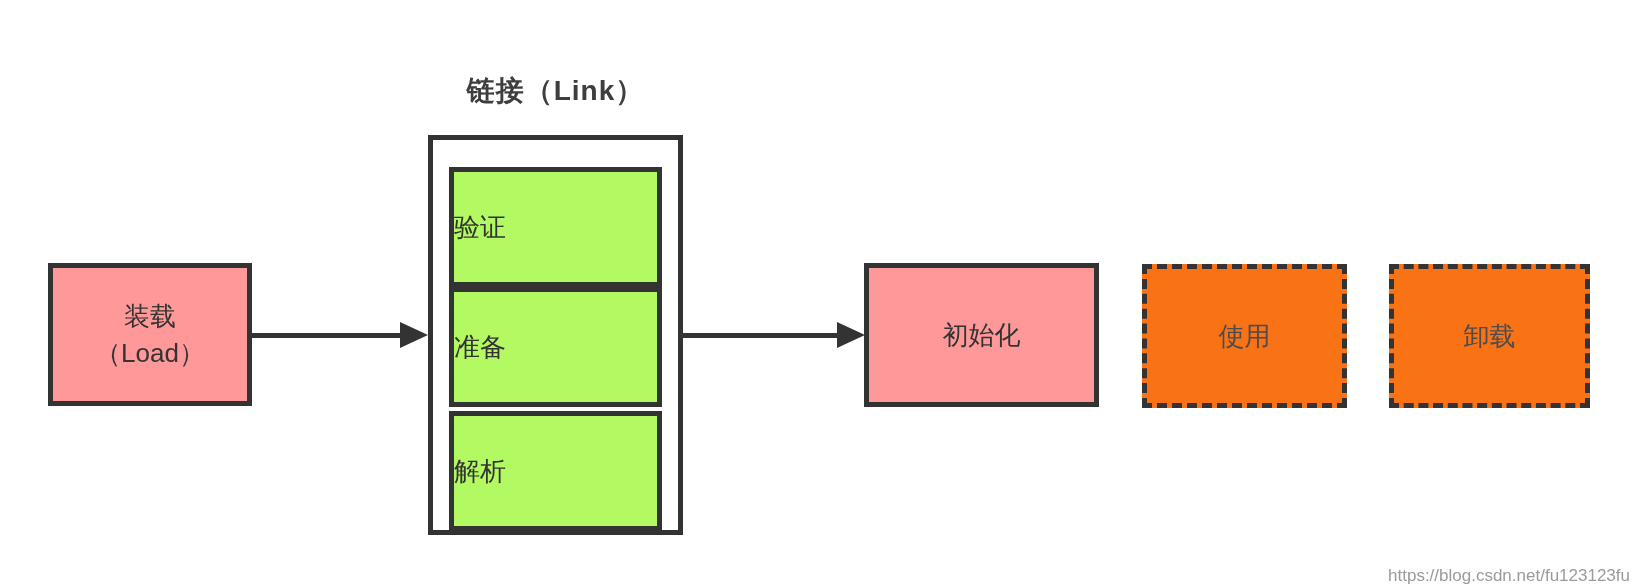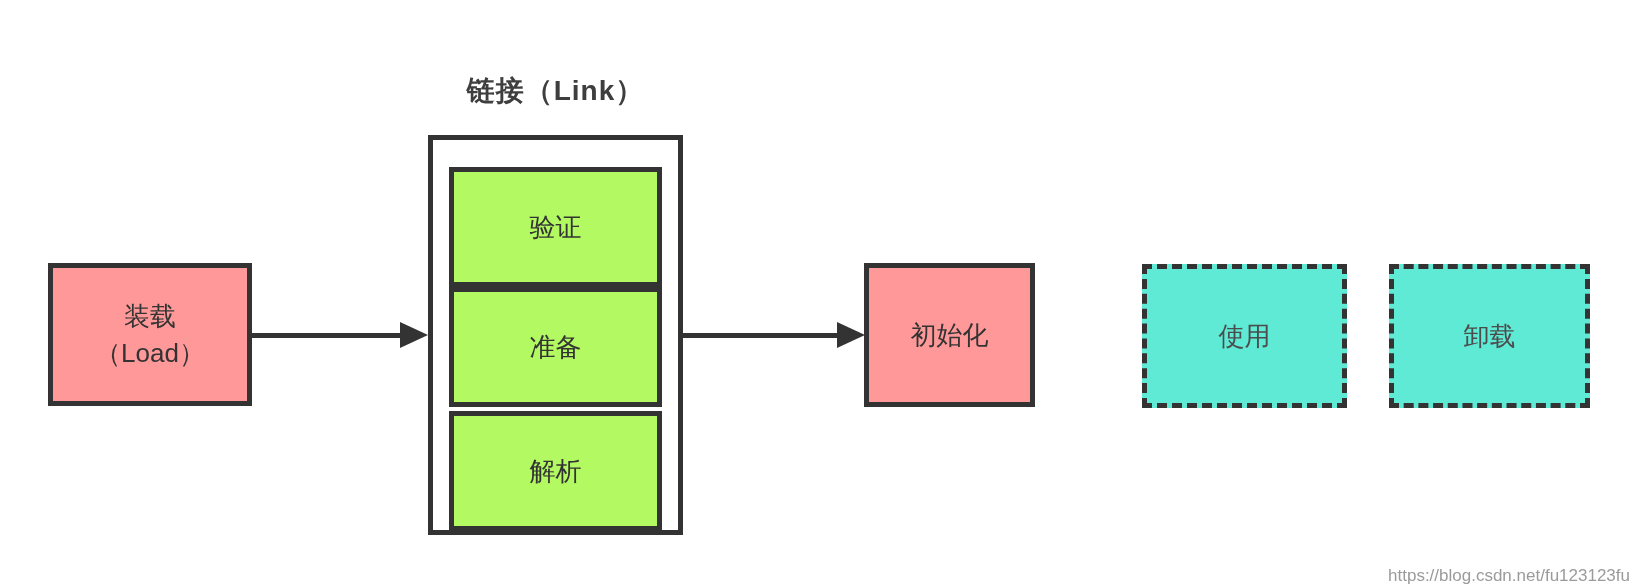--- a/index.html
+++ b/index.html
@@ -31,45 +31,45 @@
     flex-direction: column;
     align-items: center;
     justify-content: center;
     text-align: center;
     font-size: 26px;
     color: #333333;
     line-height: 37px;
   }
   .node-pink { background: #ff9898; }
   .node-gray {
-    background: #5eead4;
+    background: #f97316;
     border-style: dashed;
     color: #4c4c4c;
   }
 
   .node-load       { left: 48px;   top: 263px; width: 204px; height: 143px; }
-  .node-initialize { left: 864px;  top: 263px; width: 171px; height: 144px; }
+  .node-initialize { left: 864px;  top: 263px; width: 235px; height: 144px; }
   .node-use        { left: 1142px; top: 264px; width: 205px; height: 144px; }
   .node-unload     { left: 1389px; top: 264px; width: 201px; height: 144px; text-align: center; }
 
   
   .link-container {
     position: absolute;
     left: 428px; top: 135px; width: 255px; height: 400px;
     border: 5px solid #333333;
     background: #ffffff;
   }
   .step {
     position: absolute;
     left: 16px; width: 213px; height: 120px;
     border: 5px solid #333333;
     background: #b2f962;
     display: flex;
     align-items: center;
-    justify-content: center;
+    justify-content: flex-start;
     font-size: 26px;
     color: #333333;
   }
   .step-verify  { top: 27px;  }
   .step-prepare { top: 147px; }
   .step-resolve { top: 271px; }
 
   
   .arrow-line {
     position: absolute;

